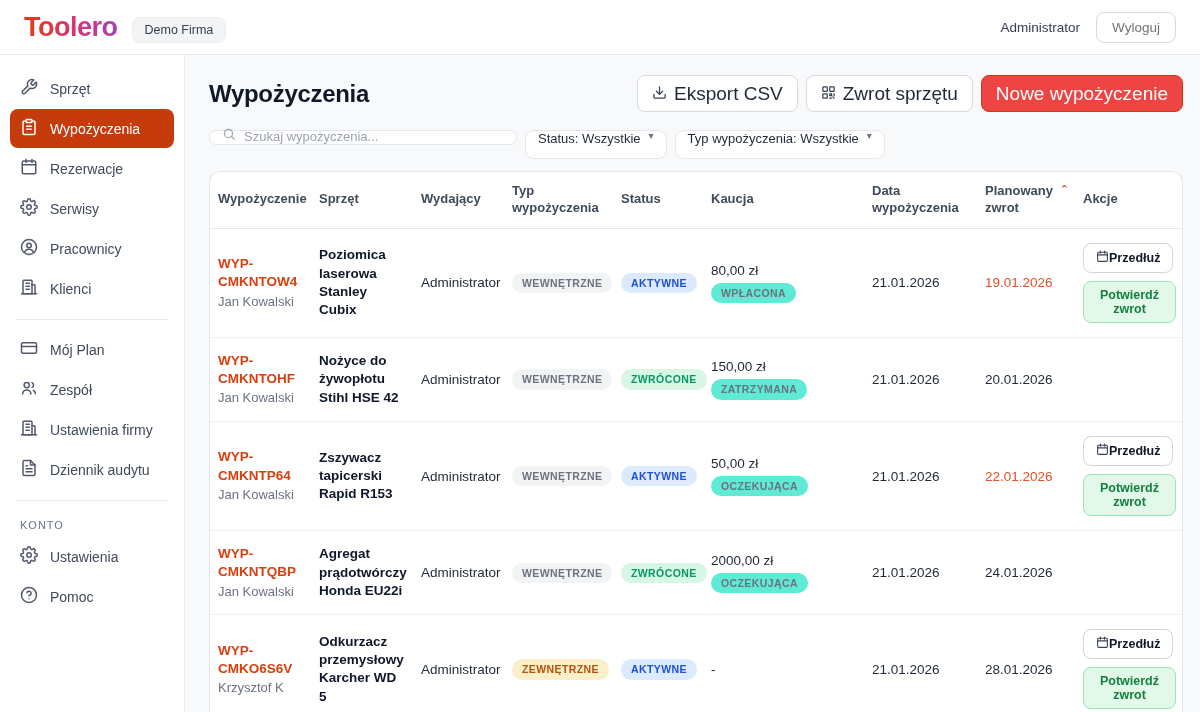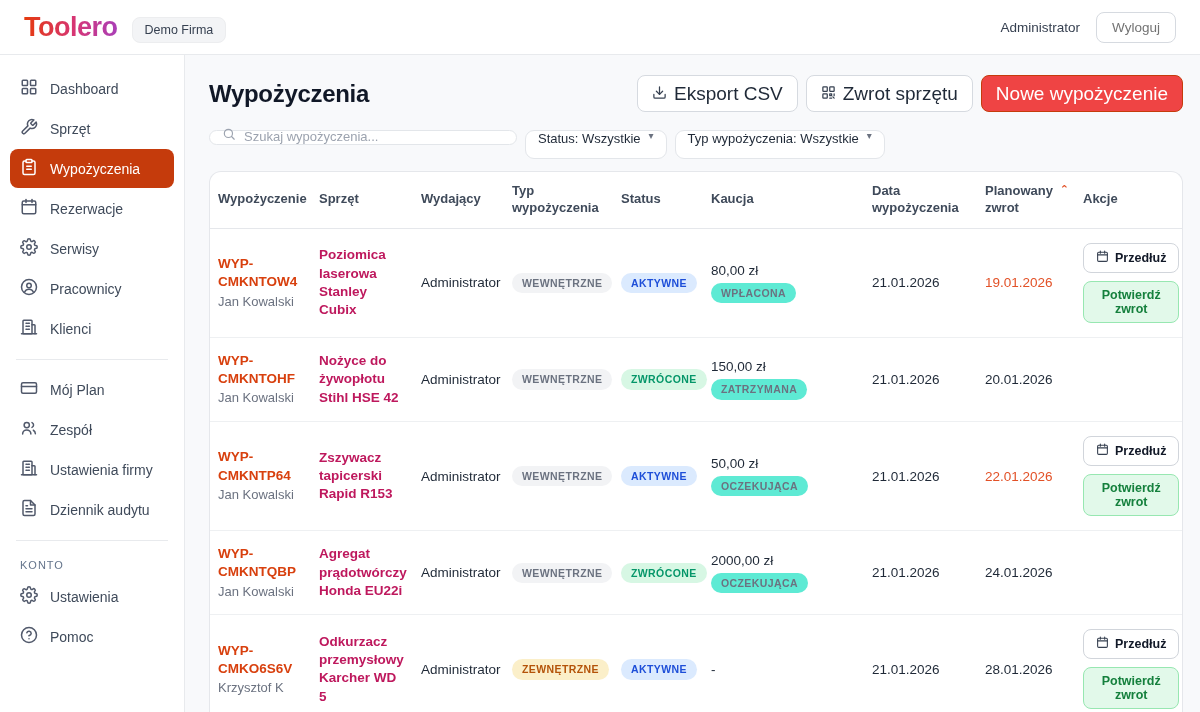--- a/index.html
+++ b/index.html
@@ -96,37 +96,37 @@
     align-items:center;
   }
   .tgrid > div { padding-left:8px; padding-right:6px; }
   .thead { border-bottom:1px solid #e5e7eb; padding:11px 0; min-height:56px; }
   .th { font-size:13px; font-weight:600; color:#3f4a5a; line-height:1.3; }
   .th-sort { display:inline-flex; align-items:flex-start; gap:3px; }
   .sort-caret { color:#e25127; font-size:11px; font-weight:700; line-height:1.1; }
   .trow { padding:14px 0; border-bottom:1px solid #eef0f2; }
   .code-link { color:#d8400e; font-weight:700; font-size:13.5px; line-height:1.35; cursor:pointer; display:block; }
   .person { color:#6b7280; font-size:13px; margin-top:2px; line-height:1.3; }
-  .equip-link { color:#be185d; font-weight:600; font-size:13.5px; line-height:1.35; cursor:pointer; display:block; }
+  .equip-link { color:#0f172a; font-weight:600; font-size:13.5px; line-height:1.35; cursor:pointer; display:block; }
   .issuer { color:#1f2937; }
   .badge {
     display:inline-block; font-size:10.5px; font-weight:700; letter-spacing:0.4px;
     padding:5px 10px; border-radius:999px; line-height:1; white-space:nowrap;
   }
   .type-internal { background:#f2f3f5; color:#6b7280; }
   .type-external { background:#fbefc9; color:#b45309; }
   .status-active { background:#dbeafe; color:#1d4ed8; }
   .status-returned { background:#d7f7e4; color:#059669; }
   .deposit-amount { color:#1f2937; font-size:13.5px; }
   .deposit-pill { background:#5eead4; color:#6b7280; margin-top:5px; }
   .date { color:#1f2937; font-size:13.5px; }
   .date.overdue { color:#e25127; }
   .actions-cell { display:flex; flex-direction:column; align-items:flex-start; gap:8px; }
   .btn-extend {
-    display:inline-flex; align-items:center; gap:6px; background:#fff;
+    display:inline-flex; align-items:center; background:#fff;
     border:1px solid #d1d5db; border-radius:8px; padding:6px 12px;
     font-size:12.5px; font-weight:600; color:#111827; cursor:pointer; font-family:inherit;
   }
   .btn-extend svg { width:13px; height:13px; stroke:#374151; }
   .btn-confirm {
     background:#e2f9ea; border:1px solid #97e7b1; border-radius:8px;
     padding:6px 10px; font-size:12.5px; font-weight:600; color:#15803d;
     cursor:pointer; font-family:inherit;
   }
 </style>
@@ -138,29 +138,20 @@
   <div class="company-badge">Demo Firma</div>
   <div class="topbar-right">
     <span class="user-name">Administrator</span>
     <button class="btn-logout">Wyloguj</button>
   </div>
 </header>
 
 <div class="shell">
 
   <nav class="sidebar">
-    <div class="nav-item">
-      <span><svg viewBox="0 0 24 24" fill="none" stroke-width="2" stroke-linecap="round" stroke-linejoin="round" width="18" height="18" stroke="currentColor">
-            <rect x="3" y="3" width="7" height="7" rx="1"></rect>
-            <rect x="14" y="3" width="7" height="7" rx="1"></rect>
-            <rect x="3" y="14" width="7" height="7" rx="1"></rect>
-            <rect x="14" y="14" width="7" height="7" rx="1"></rect>
-          </svg></span>
-      <span>Dashboard</span>
-    </div>
     <div class="nav-item">
       <span><svg viewBox="0 0 24 24" fill="none" stroke-width="2" stroke-linecap="round" stroke-linejoin="round" width="18" height="18" stroke="currentColor">
             <path d="M14.7 6.3a1 1 0 0 0 0 1.4l1.6 1.6a1 1 0 0 0 1.4 0l3.77-3.77a6 6 0 0 1-7.94 7.94l-6.91 6.91a2.12 2.12 0 0 1-3-3l6.91-6.91a6 6 0 0 1 7.94-7.94l-3.76 3.76z"></path>
           </svg></span>
       <span>Sprzęt</span>
     </div>
     <div class="nav-item active">
       <span><svg viewBox="0 0 24 24" fill="none" stroke-width="2" stroke-linecap="round" stroke-linejoin="round" width="18" height="18" stroke="currentColor">
             <path d="M16 4h2a2 2 0 0 1 2 2v14a2 2 0 0 1-2 2H6a2 2 0 0 1-2-2V6a2 2 0 0 1 2-2h2"></path>
             <rect x="8" y="2" width="8" height="4" rx="1"></rect>

